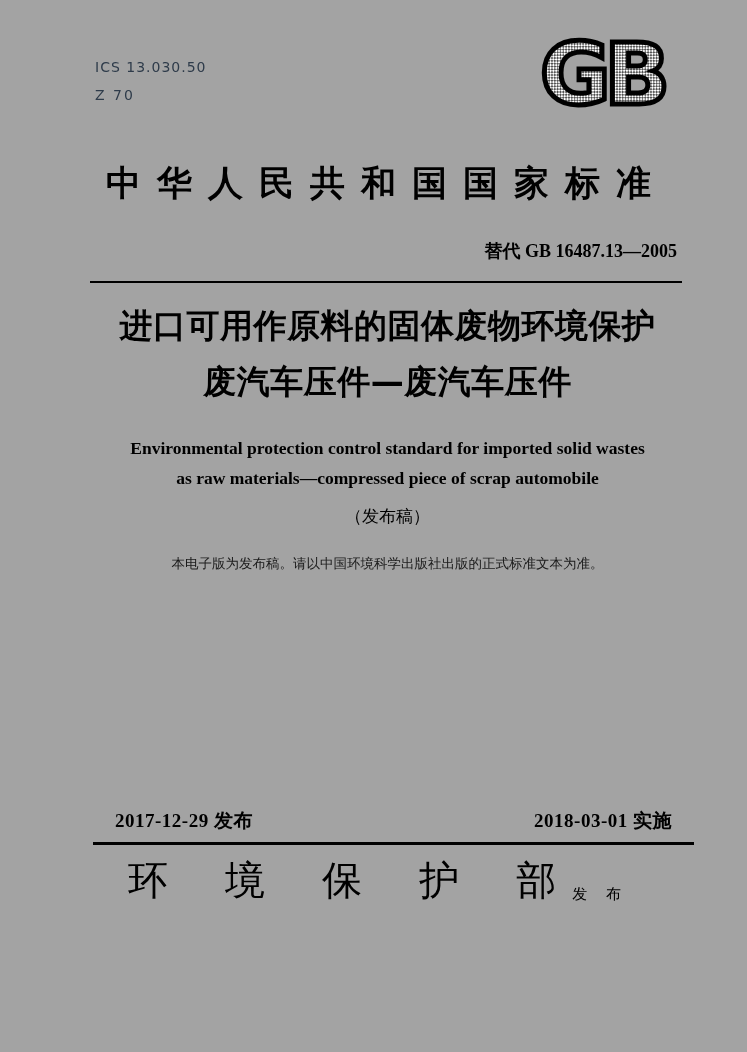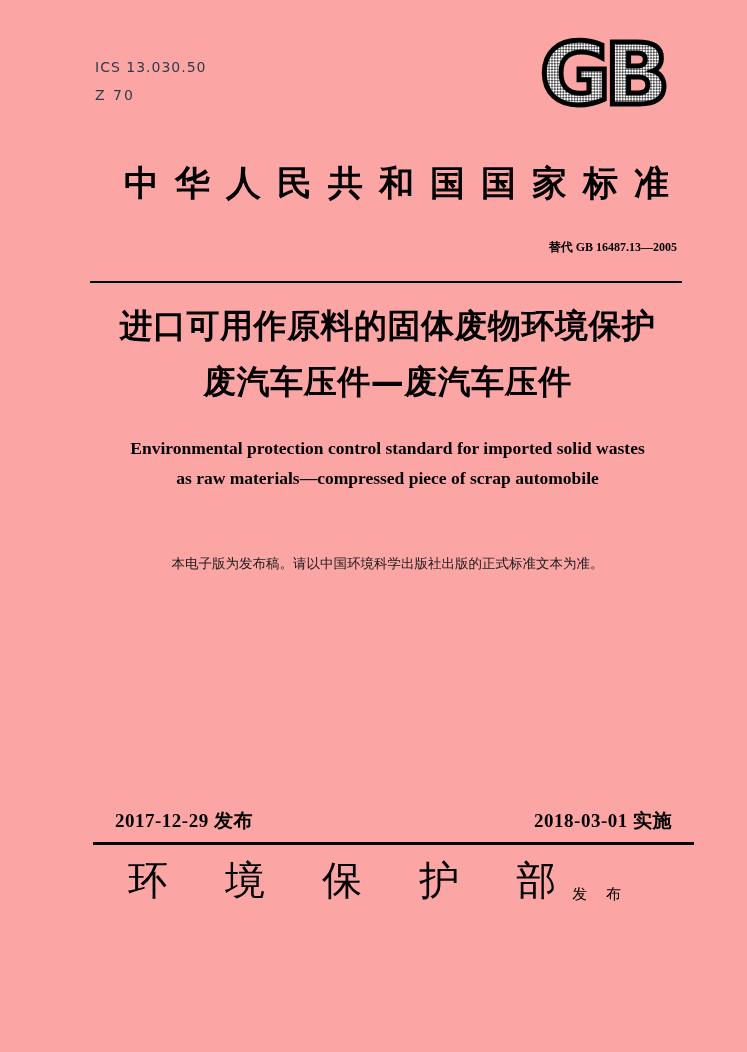--- a/index.html
+++ b/index.html
@@ -1,19 +1,19 @@
 <!DOCTYPE html>
 <html><head>
 <meta charset="utf-8">
 <style>
   html,body{margin:0;padding:0;background:#ffffff;}
   .page{
     position:relative;
     width:747px;height:1052px;
-    background:#fca5a5;
+    background:#a3a3a3;
     font-family:"Liberation Sans", sans-serif;
     color:#000;
     overflow:hidden;
   }
   .abs{position:absolute;}
 
   
   .ics{
     left:95px;top:60px;
     font-family:"DejaVu Sans", sans-serif;
@@ -23,40 +23,40 @@
     line-height:1;
   }
   .ics .cls{display:block;margin-top:14px;letter-spacing:2px;}
 
   
   .gb-logo{left:535px;top:34px;width:134px;height:78px;}
 
   
   .header-title{
     left:90px;top:160px;width:595px;
-    text-align:right;
+    text-align:left;
     font-size:35px;font-weight:bold;
     letter-spacing:16px;
     text-indent:16px; 
     white-space:nowrap;
     font-family:"DejaVu Sans", sans-serif;
   }
   .std-number{
     left:90px;top:212px;width:587px;
     text-align:right;
     font-family:"Liberation Serif", serif;
     font-weight:bold;
     font-size:20px;
     letter-spacing:0.5px;
   }
   .replaces{
     left:90px;top:239px;width:587px;
     text-align:right;
     font-family:"Liberation Serif", serif;
-    font-size:12px;
+    font-size:18px;
     font-weight:bold;
   }
   .rule-header{
     left:90px;top:281px;width:592px;height:2px;background:#000;
   }
 
   
   .title-cn{
     left:90px;width:595px;
     text-align:center;
@@ -166,20 +166,21 @@
   <div class="abs replaces">替代 GB 16487.13—2005</div>
 
   <div class="abs rule-header"></div>
 
   <div class="abs title-cn l1">进口可用作原料的固体废物环境保护</div>
   <div class="abs title-cn l2">废汽车压件—废汽车压件</div>
 
   <div class="abs title-en l1">Environmental protection control standard for imported solid wastes</div>
   <div class="abs title-en l2">as raw materials—compressed piece of scrap automobile</div>
 
+  <div class="abs draft">（发布稿）</div>
 
   <div class="abs notice">本电子版为发布稿。请以中国环境科学出版社出版的正式标准文本为准。</div>
 
   <div class="abs date issue">2017-12-29 发布</div>
   <div class="abs date impl">2018-03-01 实施</div>
 
   <div class="abs rule-thick"></div>
 
   <div class="abs issuer1">
     <div class="issuer1-chars">

